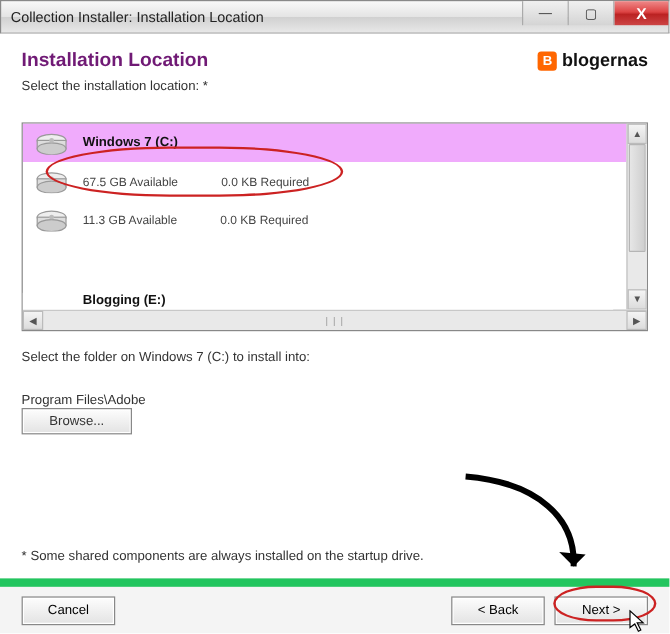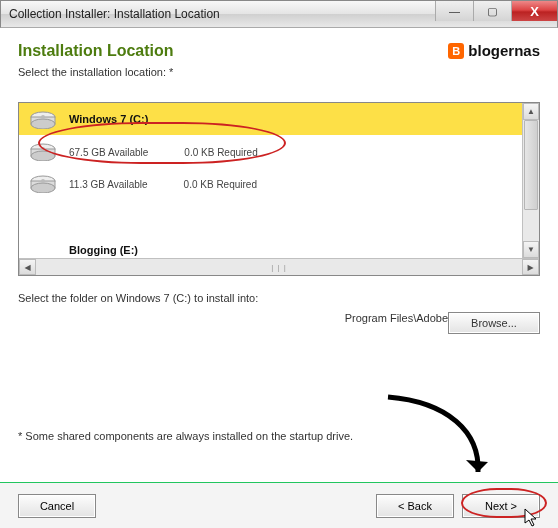--- a/index.html
+++ b/index.html
@@ -49,21 +49,21 @@
     font-weight: bold;
     font-size: 13px;
   }
 
   .content {
     padding: 14px 18px 8px 18px;
   }
   .heading {
     font-size: 16px;
     font-weight: bold;
-    color: #4d7c0f;
+    color: #701a75;
   }
   .headrow {
     display: flex;
     justify-content: space-between;
     align-items: flex-start;
   }
   .brand {
     display: inline-flex;
     align-items: center;
     gap: 4px;
@@ -107,21 +107,21 @@
     overflow: hidden;
   }
   .drive-row {
     display: flex;
     align-items: center;
     padding: 6px 10px 6px 10px;
     border-bottom: 0;
     position: relative;
   }
   .drive-row.selected {
-    background: #fde047;
+    background: #f0abfc;
   }
   .drive-icon {
     width: 28px;
     height: 20px;
     margin-right: 12px;
   }
   .drive-icon svg { display:block; }
   .drive-info { flex: 1; }
   .drive-name { font-weight: bold; font-size: 11px; color: #111; }
   .drive-stats {
@@ -159,42 +159,42 @@
   }
   .hscroll .arrow {
     width:17px;border:1px solid #bbb;
     background: linear-gradient(#f4f4f4,#dcdcdc);
     display:flex;align-items:center;justify-content:center;
     font-size:8px;color:#555;
   }
   .hscroll .track { flex:1; display:flex; align-items:center; justify-content:center; color:#999; font-size:8px; letter-spacing:1px;}
 
   .folderlabel { margin-top: 16px; color:#333; }
-  .folderpath { margin-top: 8px; color:#333; display:flex; justify-content:flex-end; align-items:flex-start;}
+  .folderpath { margin-top: 24px; color:#333; display:flex; justify-content:center; align-items:flex-start;flex-direction:column;}
   .browsebtn {
     width: 92px;
     height: 22px;
     border:1px solid #888;
     background: linear-gradient(#fdfdfd,#e3e3e3);
     font-size:11px;
     display:flex;align-items:center;justify-content:center;
     box-shadow: inset 0 0 0 1px #fff;
   }
 
   .footnote {
     margin-top: 96px;
     font-size: 11px;
     color: #333;
   }
 
   .bottombar {
     position: absolute;
     left: 0; right: 0; bottom: 0;
     height: 46px;
-    border-top: 1px solid #22c55e;
+    border-top: 7px solid #22c55e;
     background: #f4f4f4;
     display:flex;
     align-items:center;
     padding: 0 18px;
   }
   .btn {
     height: 24px;
     padding: 0 20px;
     border:1px solid #888;
     background: linear-gradient(#fdfdfd,#e3e3e3);

